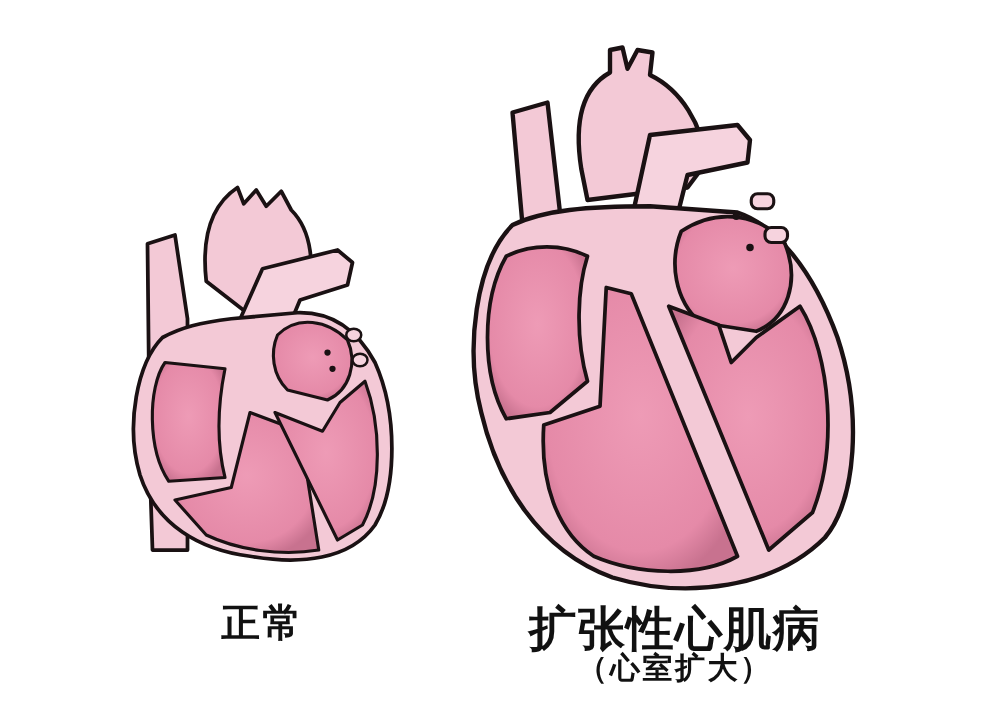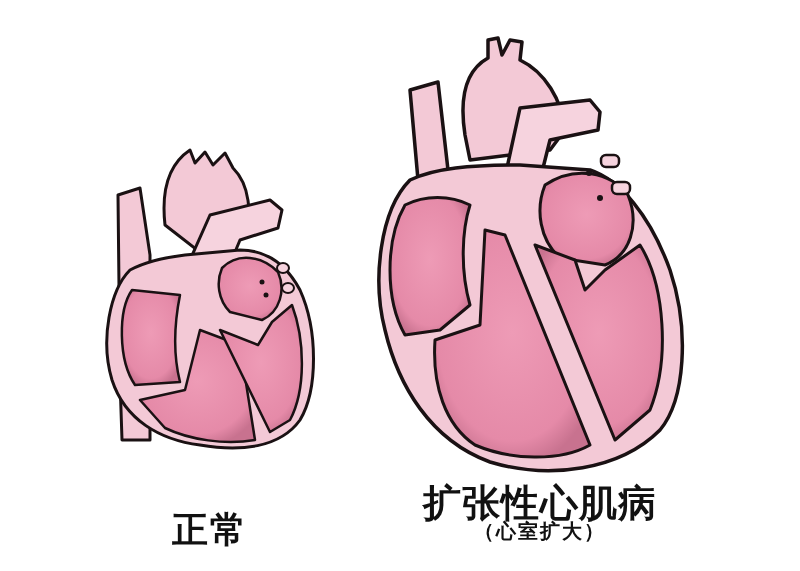--- a/index.html
+++ b/index.html
@@ -1,21 +1,21 @@
 <!DOCTYPE html>
 <html><head>
 <meta charset="utf-8">
 <style>
   html, body { margin:0; padding:0; background:#ffffff; }
   body { width:800px; height:571px; position:relative; overflow:hidden; font-family:"DejaVu Sans", sans-serif; }
   svg.canvas { position:absolute; left:0; top:0; }
   .label { position:absolute; color:#111; font-family:"DejaVu Sans", sans-serif; text-align:center; }
-  #lbl-normal { left:150px; top:506px; width:120px; font-size:36px; font-weight:bold; letter-spacing:2px; }
+  #lbl-normal { left:150px; top:478px; width:120px; font-size:31px; font-weight:bold; letter-spacing:2px; }
   #lbl-dcm { left:420px; top:478px; width:240px; font-size:38px; font-weight:bold; letter-spacing:1px; }
-  #lbl-dcm-sub { left:420px; top:518px; width:240px; font-size:20px; font-weight:bold; letter-spacing:2px; }
+  #lbl-dcm-sub { left:420px; top:518px; width:240px; font-size:24px; font-weight:bold; letter-spacing:2px; }
 </style>
 </head>
 <body>
 
 <svg class="canvas" width="800" height="571" viewBox="0 0 800 571" xmlns="http://www.w3.org/2000/svg">
   <defs>
     <radialGradient id="chamberGrad" cx="50%" cy="45%" r="60%">
       <stop offset="0%" stop-color="#ee9bb6"></stop>
       <stop offset="80%" stop-color="#e58aa8"></stop>
       <stop offset="100%" stop-color="#c8728f"></stop>

